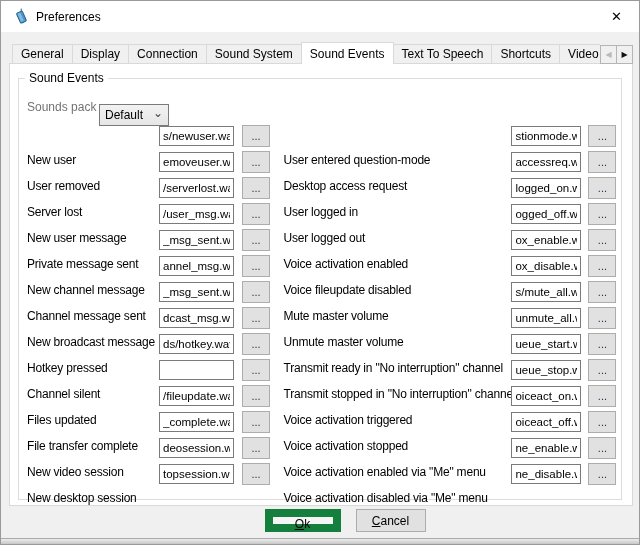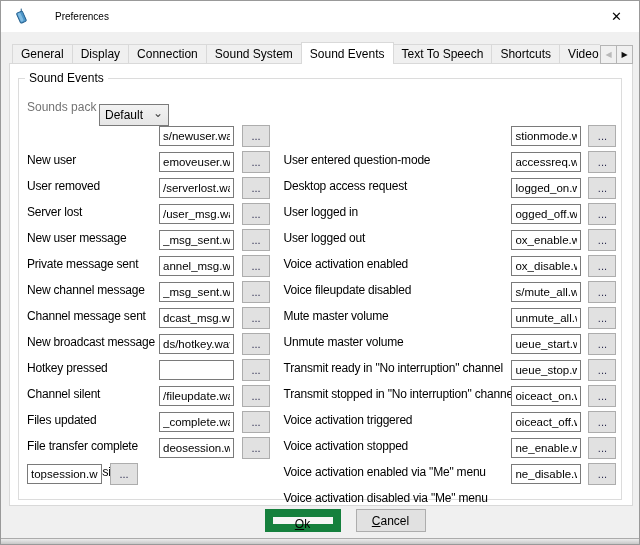--- a/index.html
+++ b/index.html
@@ -2,21 +2,21 @@
 <html><head>
 <meta charset="utf-8">
 <style>
   * { margin:0; padding:0; box-sizing:border-box; }
   html,body { width:640px; height:545px; background:#d4d4d4; font-family:"Liberation Sans", sans-serif; }
   .window { position:relative; width:640px; height:545px; background:#f0f0f0; border:1px solid #999999; overflow:hidden; }
 
   
   .titlebar { position:absolute; left:0; top:0; right:0; height:31px; background:#ffffff; display:flex; align-items:center; }
   .app-icon { width:17px; height:17px; margin-left:12px; flex:0 0 auto; }
-  .title-text { margin-left:25px; font-size:10px; color:#000; }
+  .title-text { margin-left:6px; font-size:12px; color:#000; }
   .close-btn { position:absolute; right:0; top:0; width:45px; height:31px; display:flex; align-items:center; justify-content:center; font-size:13px; color:#000; cursor:pointer; }
 
   
   .tabbar { position:absolute; left:11px; top:40px; height:23px; width:588px; display:flex; align-items:flex-end; overflow:hidden; z-index:3; }
   .tab { height:20px; line-height:18px; padding:0 8px; background:#f0f0f0; border:1px solid #d9d9d9; font-size:12px; color:#000; white-space:nowrap; cursor:pointer; }
   .tab + .tab { margin-left:-1px; }
   .tab.active { height:23px; line-height:23px; background:#ffffff; border-bottom:1px solid #ffffff; position:relative; z-index:4; margin-bottom:-1px; }
   .tabscroll { position:absolute; top:44px; width:17px; height:19px; background:#f0f0f0; border:1px solid #b5b5b5; display:flex; align-items:center; justify-content:center; font-size:8px; z-index:5; cursor:pointer; }
   .tabscroll.left  { left:599px; color:#b9b9b9; }
   .tabscroll.right { left:615px; color:#111; }
@@ -158,20 +158,21 @@
               <span class="rlabel">File transfer complete</span>
               <input class="rfield" value="_complete.wav" style="">
               <button class="browse">...</button>
             </div>
           <div class="row">
               <span class="rlabel">New video session</span>
               <input class="rfield" value="deosession.wav" style="">
               <button class="browse">...</button>
             </div>
           <div class="row">
+              <span class="rlabel">New desktop session</span>
               <input class="rfield" value="topsession.wav" style="">
               <button class="browse">...</button>
             </div>
         </div>
 
         <div class="col-right">
           <div class="row">
               <span class="rlabel">User entered question-mode</span>
               <input class="rfield" value="stionmode.wav" style="">
               <button class="browse">...</button>

